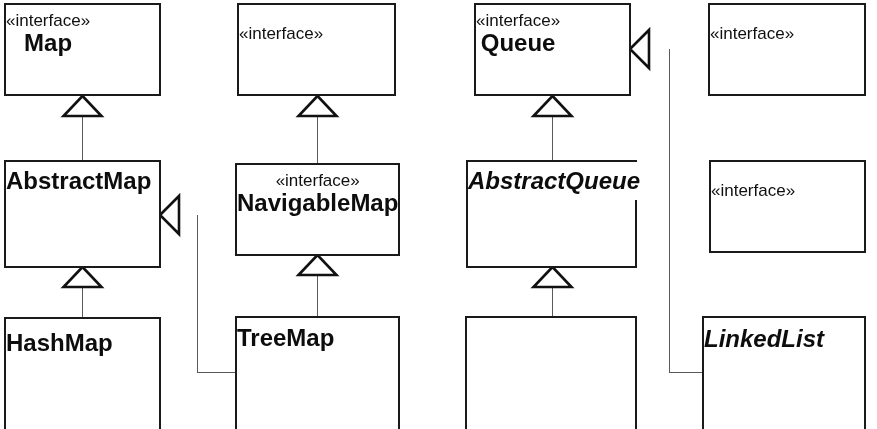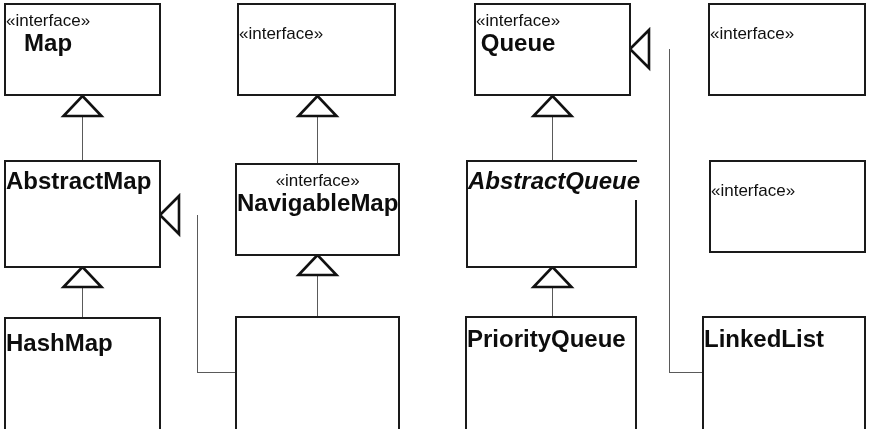--- a/index.html
+++ b/index.html
@@ -188,33 +188,33 @@
 
   <div class="uml-class" style="left:4px; top:317px; width:157px; height:115px;">
     <div class="compartment header-comp" style="height:47px;">
       <span class="class-name">HashMap</span>
     </div>
     <div class="compartment" style="height:35px;"></div>
     <div class="compartment" style="height:38px;"></div>
   </div>
 
   <div class="uml-class" style="left:235px; top:316px; width:165px; height:116px;">
+    <div class="compartment header-comp" style="height:39px;">
+      <span class="class-name">TreeMap</span>
+    </div>
     <div class="compartment" style="height:34px;"></div>
     <div class="compartment" style="height:37px;"></div>
   </div>
 
   <div class="uml-class" style="left:465px; top:316px; width:172px; height:116px;">
-    <div class="compartment header-comp" style="height:41px;">
-      <span class="class-name">PriorityQueue</span>
-    </div>
     <div class="compartment" style="height:34px;"></div>
     <div class="compartment" style="height:37px;"></div>
   </div>
 
   <div class="uml-class" style="left:702px; top:316px; width:164px; height:116px;">
-    <div class="compartment header-comp" style="height:41px;">
+    <div class="compartment header-comp" style="height:41px;font-style:italic;">
       <span class="class-name">LinkedList</span>
     </div>
     <div class="compartment" style="height:34px;"></div>
     <div class="compartment" style="height:37px;"></div>
   </div>
 
 </div>
 
 </body></html>

